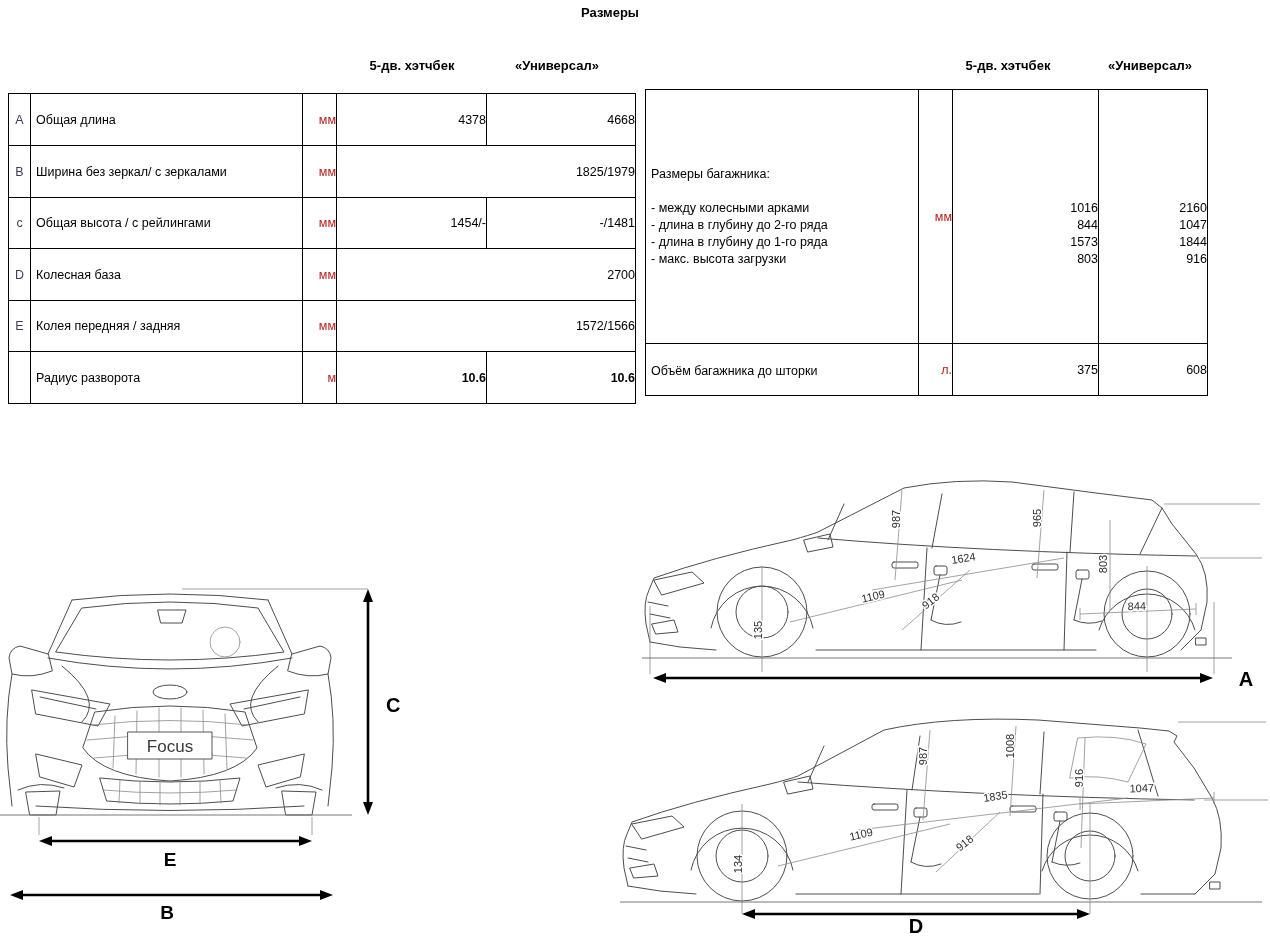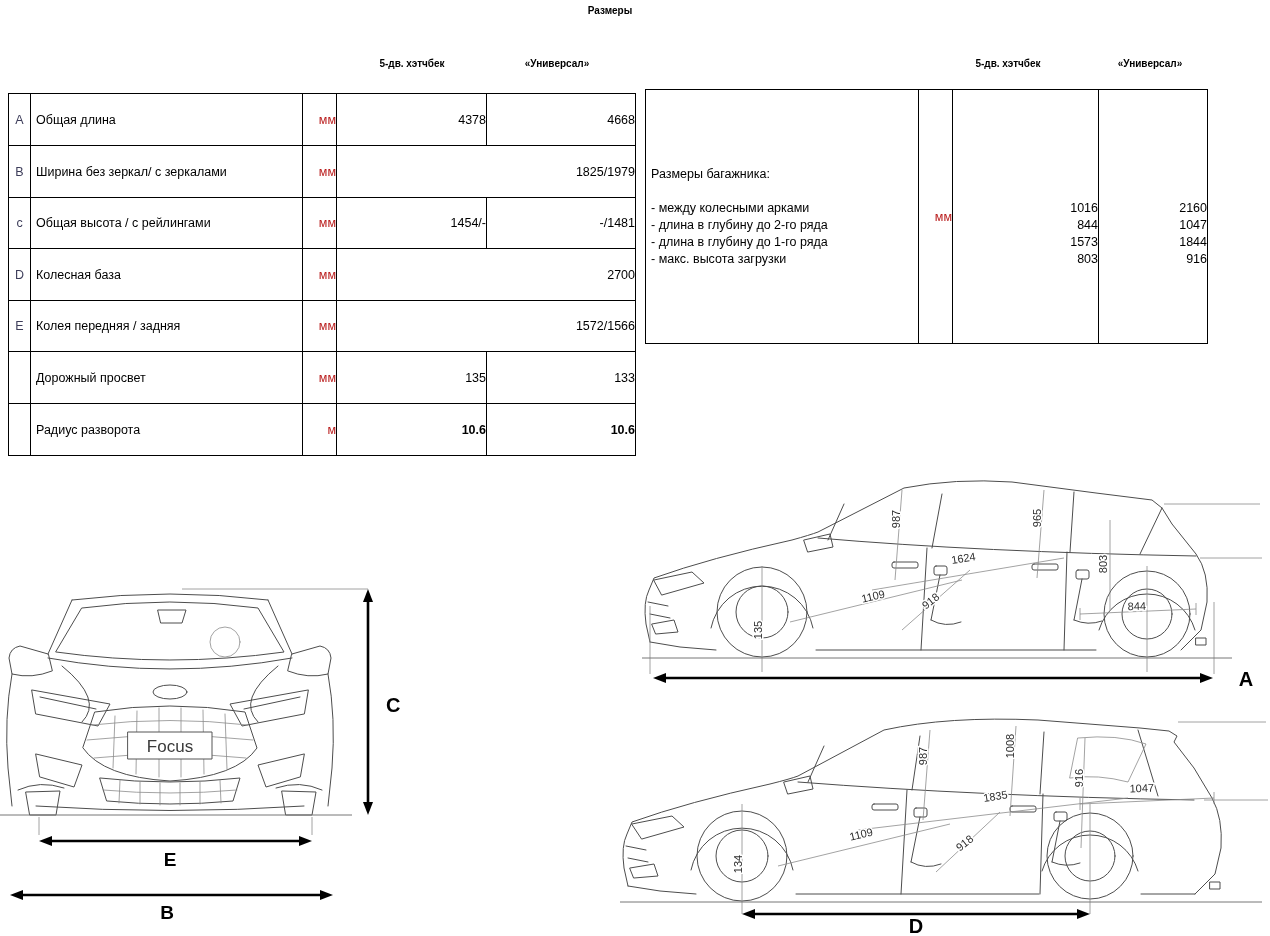--- a/index.html
+++ b/index.html
@@ -1,18 +1,18 @@
 <!DOCTYPE html>
 <html><head>
 <meta charset="utf-8">
 <style>
   html,body{margin:0;padding:0;background:#fff;}
   #canvas{position:relative;width:1270px;height:936px;background:#fff;overflow:hidden;
           font-family:"Liberation Sans",sans-serif;color:#000;}
-  .hdr{position:absolute;font-weight:bold;font-size:10px;text-align:center;white-space:nowrap;}
+  .hdr{position:absolute;font-weight:bold;font-size:13px;text-align:center;white-space:nowrap;}
   table.spec{position:absolute;border-collapse:collapse;table-layout:fixed;font-size:12.5px;}
   table.spec td{border:1px solid #000;padding:0;overflow:hidden;vertical-align:middle;}
   td.letter{text-align:center;color:#3d3d5a;}
   td.lbl{text-align:left;padding-left:5px !important;padding-right:3px !important;margin-left:43px;}
   td.unit{text-align:right;color:#b91c1c;}
   td.val{text-align:right;}
   td.vtop{vertical-align:top;padding-top:3px !important;}
   .b{font-weight:bold;}
   .line{line-height:17px;height:17px;white-space:nowrap;}
   svg{position:absolute;}
@@ -76,27 +76,20 @@
       <td class="val" colspan="2">2700</td>
     </tr>
     <tr style="height:51px">
       <td class="letter">E</td>
       <td class="lbl">Колея передняя / задняя</td>
       <td class="unit">мм</td>
       <td class="val" colspan="2">1572/1566</td>
     </tr>
     <tr style="height:52px">
       <td class="letter"></td>
-      <td class="lbl">Дорожный просвет</td>
-      <td class="unit">мм</td>
-      <td class="val">135</td>
-      <td class="val">133</td>
-    </tr>
-    <tr style="height:52px">
-      <td class="letter"></td>
       <td class="lbl">Радиус разворота</td>
       <td class="unit">м</td>
       <td class="val b">10.6</td>
       <td class="val b">10.6</td>
     </tr>
   </tbody>
     </table>
 
   <table class="spec" style="left:645px;top:89px;width:562px;">
     <colgroup>
@@ -125,20 +118,26 @@
         <div class="line">803</div>
       </td>
       <td class="val">
         <div class="line"></div>
         <div class="line"></div>
         <div class="line">2160</div>
         <div class="line">1047</div>
         <div class="line">1844</div>
         <div class="line">916</div>
       </td>
+    </tr>
+    <tr style="height:52px">
+      <td class="lbl vtop">Объём багажника до шторки</td>
+      <td class="unit">л.</td>
+      <td class="val">375</td>
+      <td class="val">608</td>
     </tr>
   </tbody>
     </table>
 
   <svg style="left:0;top:558px;" width="420" height="378" viewBox="0 0 420 378">
     <g class="outline">
       <path d="M72,42 Q170,30 268,42"></path>
       <path d="M72,42 L48,96 M268,42 L292,96"></path>
       <path d="M82,50 Q170,38 258,50 L284,94 Q170,110 56,94 Z"></path>
       <path d="M158,52 L186,52 L182,65 L161,65 Z"></path>

